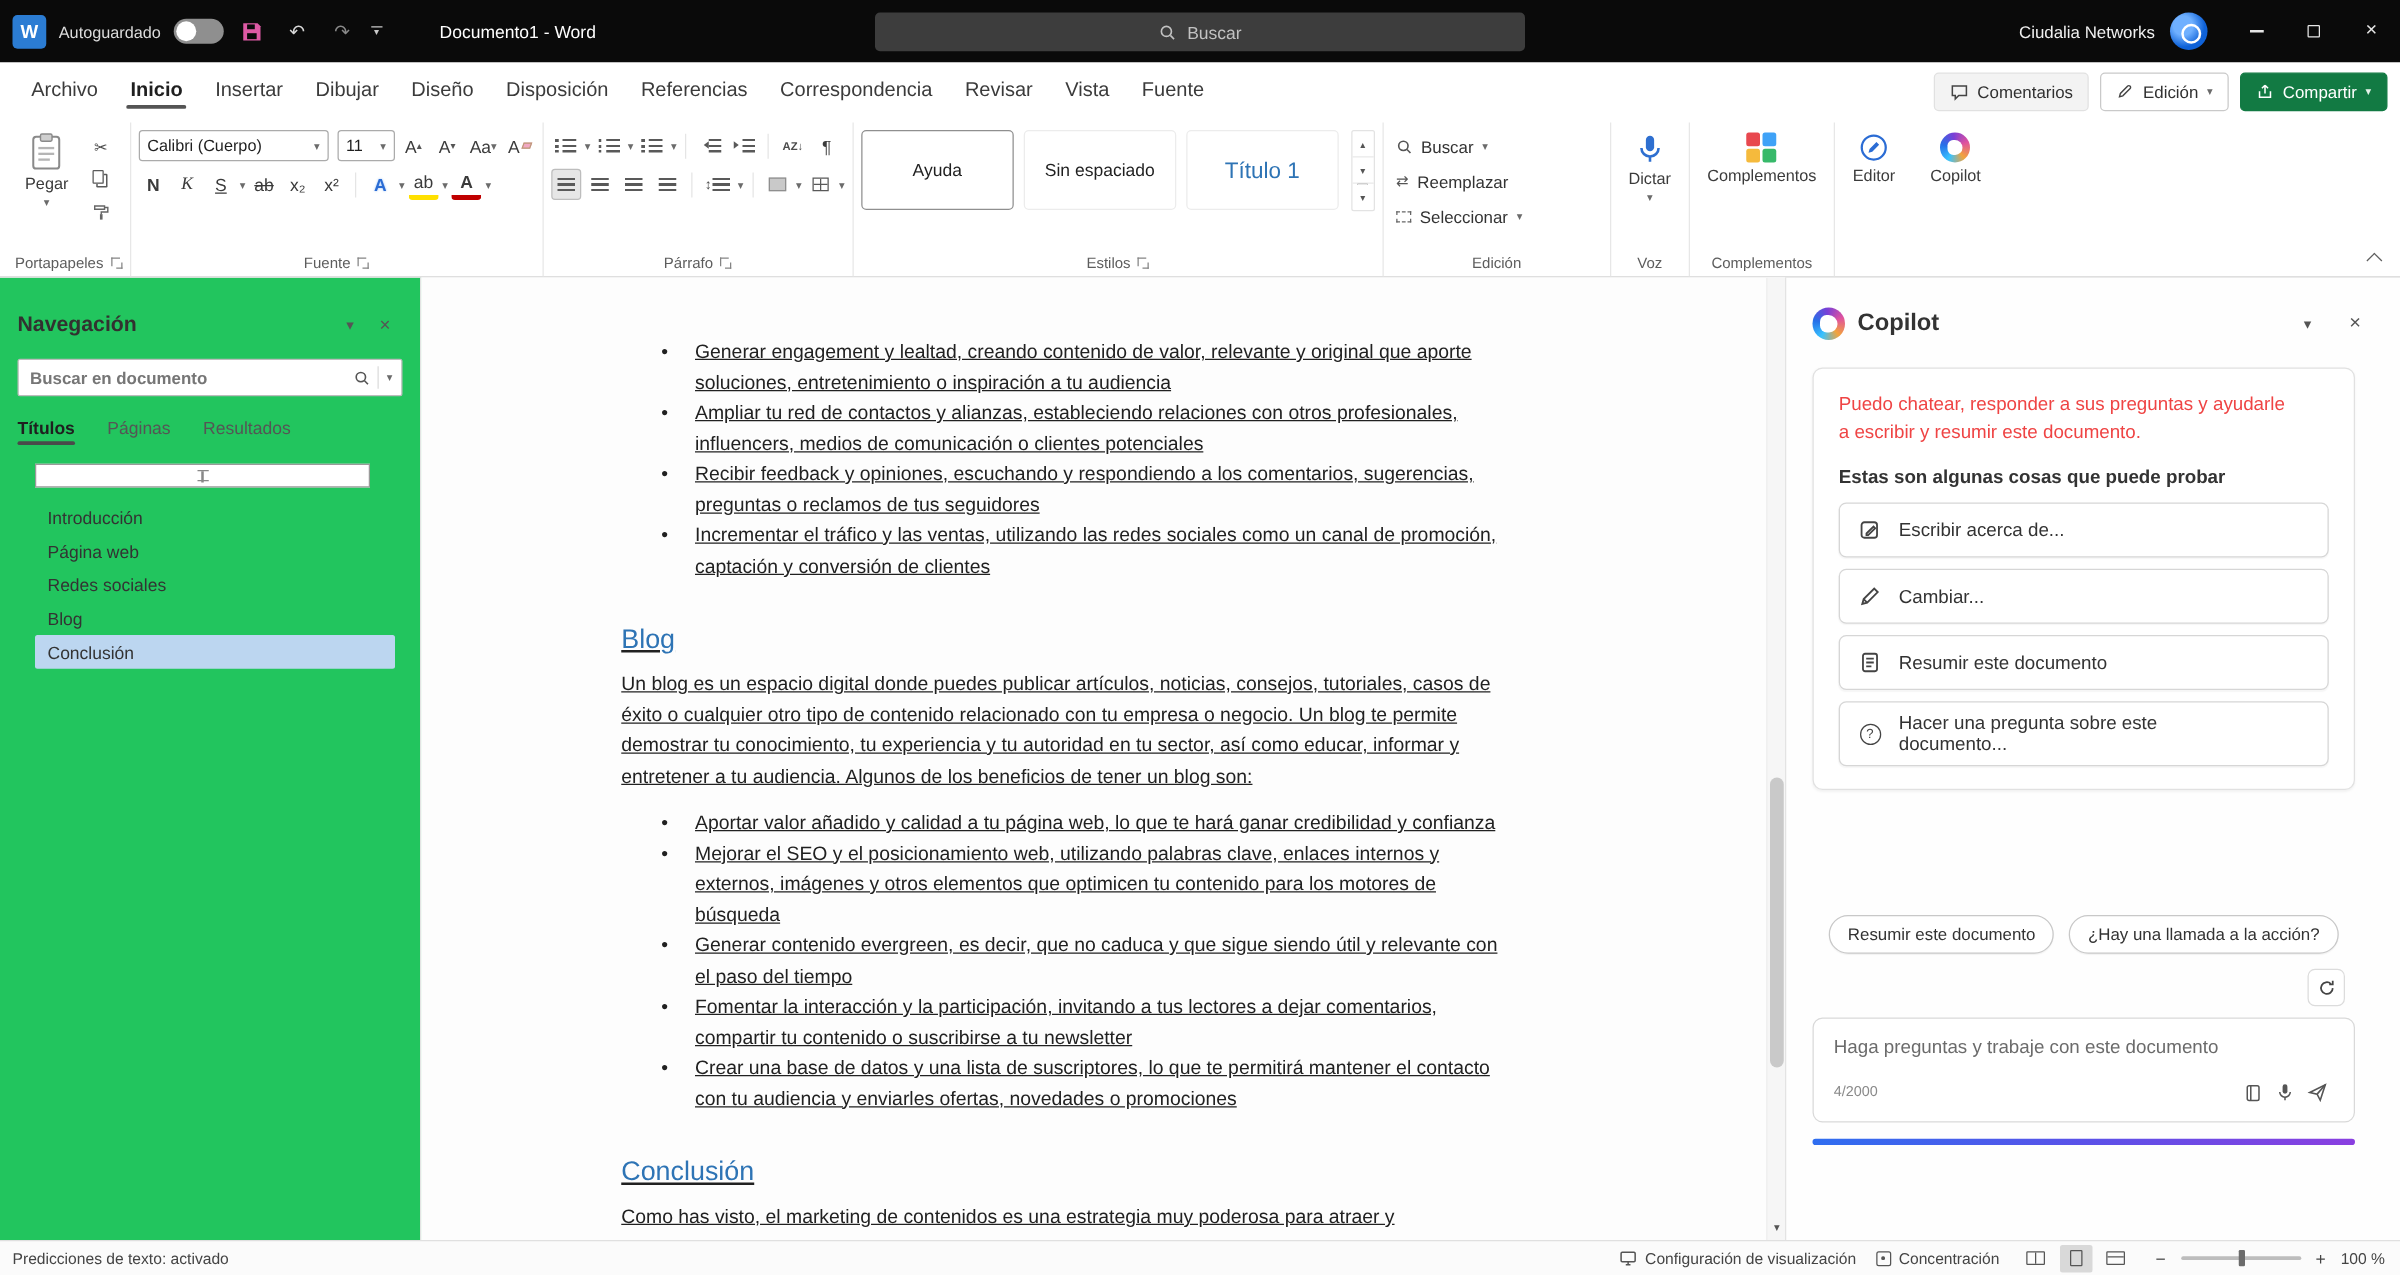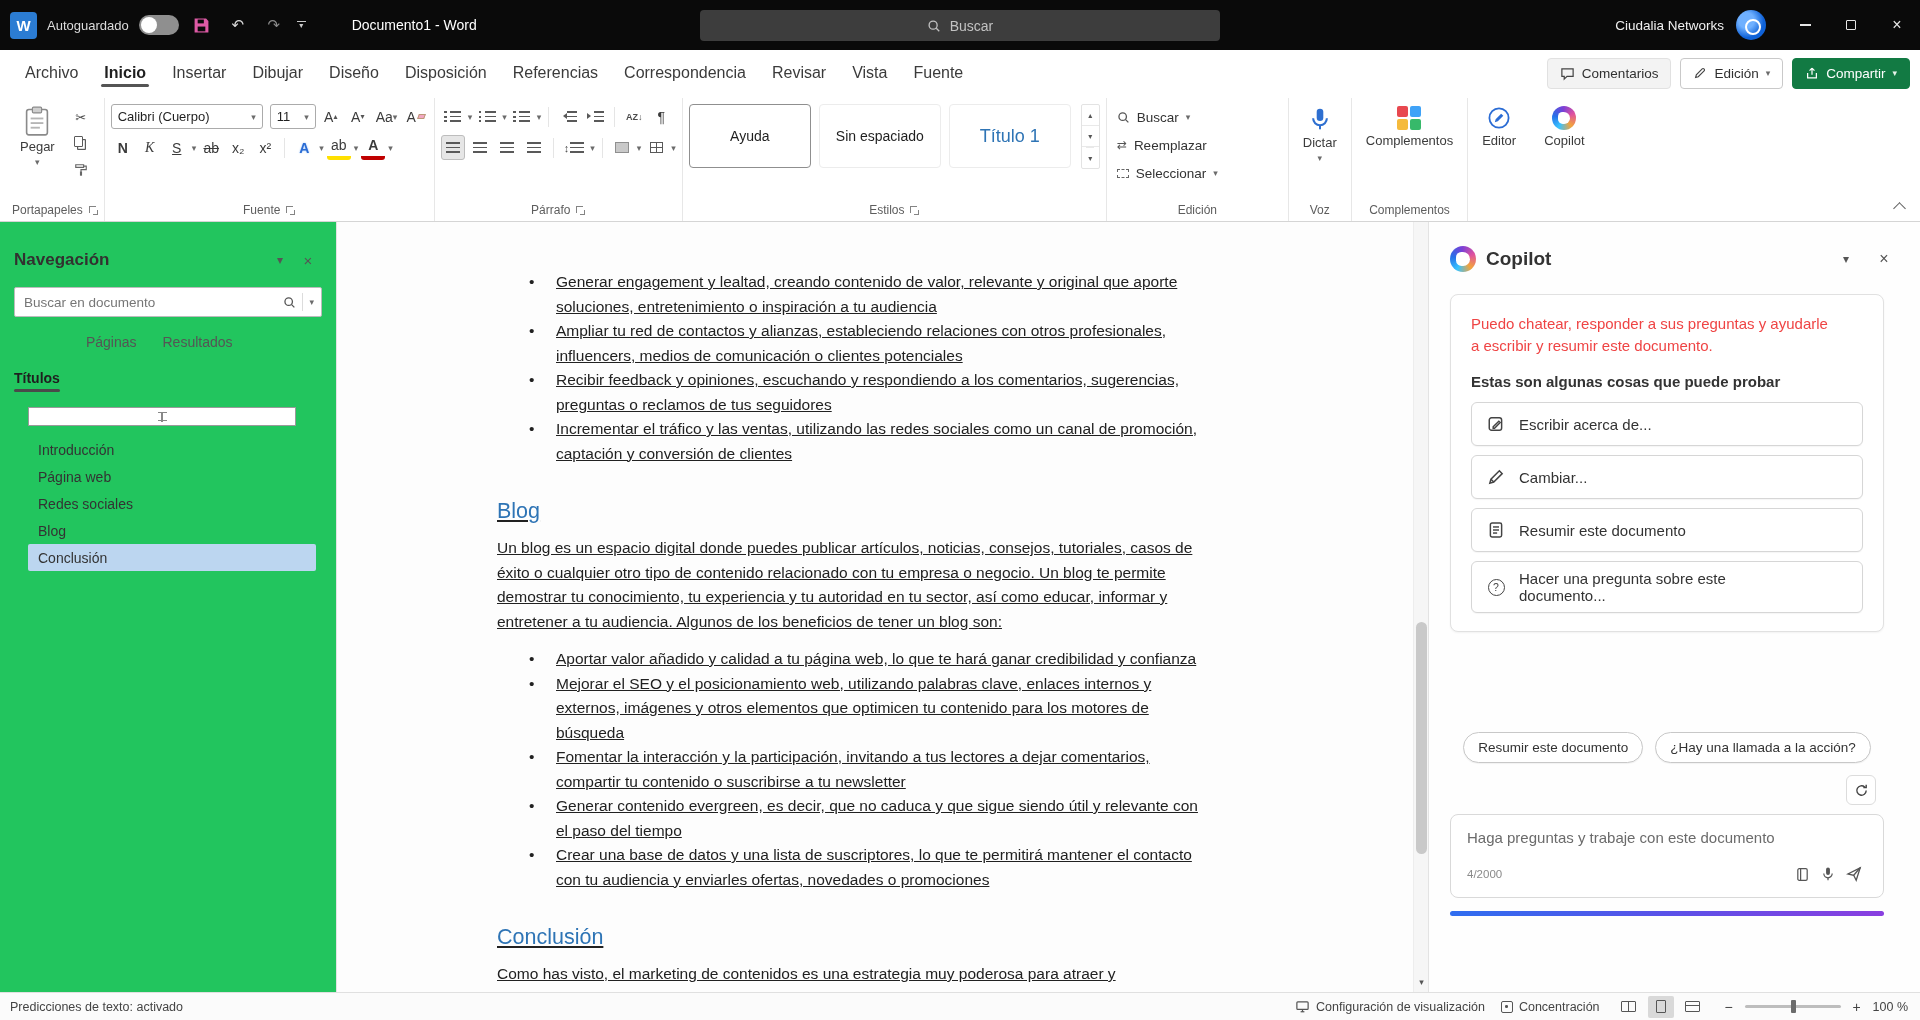--- a/index.html
+++ b/index.html
@@ -104,26 +104,26 @@
   
   .content { flex:1; display:flex; min-height:0; background:#fdfdfd; }
 
   
   .nav-pane { width:337px; flex:none; background:#22c55e; border-right:1px solid #e3e3e3; padding:0 14px; }
   .nav-head { margin-top:26px; display:flex; align-items:center; }
   .nav-title { font-size:17px; font-weight:700; color:#323130; }
   .nav-head .sp { flex:1; }
   .nav-hd-ic { width:28px; height:24px; display:flex; align-items:center; justify-content:center; color:#555; font-size:12px; }
   .nav-search { margin-top:15px; height:30px; border:1px solid #bcbcbc; border-radius:2px; background:#fff; display:flex; align-items:center; padding:0 7px 0 9px; gap:6px; }
-  .nav-search input { flex:1; border:none; outline:none; font-size:13.5px; color:#333; font-family:inherit; background:transparent; min-width:0; }
+  .nav-search input { flex:1; border:none; outline:none; font-size:13.5px; color:#333; font-family:inherit; background:transparent; min-width:0;font-weight:bold; }
   .nav-search input::placeholder { color:#767676; }
   .nav-search .sep { width:1px; height:18px; background:#dcdcdc; }
   .nav-tabs { margin-top:17px; display:flex; gap:26px; font-size:14px; color:#555; }
   .nav-tab { padding-bottom:6px; position:relative; }
-  .nav-tab.active { color:#1f1f1f; font-weight:700;margin-top:36px; }
+  .nav-tab.active { color:#1f1f1f; font-weight:700; }
   .nav-tab.active::after { content:""; position:absolute; left:0; right:0; bottom:0; height:3px; background:#4a4a4a; border-radius:2px; }
   .inline-box { margin:15px 0 0 14px; width:268px; height:19px; border:1px solid #9a9a9a; background:#fff; display:flex; align-items:center; justify-content:center; }
   .ibeam { width:9px; height:9px; border-top:1.5px solid #888; border-bottom:1.5px solid #888; position:relative; }
   .ibeam::after { content:""; position:absolute; left:3.7px; top:0; width:1.5px; height:9px; background:#888; }
   .nav-items { margin-top:10px; }
   .nav-item { height:27px; display:flex; align-items:center; padding-left:10px; margin:0 6px 0 14px; font-size:14px; color:#333; border-radius:2px; }
   .nav-item.selected { background:#bcd6f0; }
 
   
   .doc-area { flex:1; position:relative; background:#fdfdfd; overflow:hidden; min-width:0; }
@@ -596,22 +596,22 @@
           <li>Generar engagement y lealtad, creando contenido de valor, relevante y original que aporte soluciones, entretenimiento o inspiración a tu audiencia</li>
           <li>Ampliar tu red de contactos y alianzas, estableciendo relaciones con otros profesionales, influencers, medios de comunicación o clientes potenciales</li>
           <li>Recibir feedback y opiniones, escuchando y respondiendo a los comentarios, sugerencias, preguntas o reclamos de tus seguidores</li>
           <li>Incrementar el tráfico y las ventas, utilizando las redes sociales como un canal de promoción, captación y conversión de clientes</li>
         </ul>
         <h2>Blog</h2>
         <p>Un blog es un espacio digital donde puedes publicar artículos, noticias, consejos, tutoriales, casos de éxito o cualquier otro tipo de contenido relacionado con tu empresa o negocio. Un blog te permite demostrar tu conocimiento, tu experiencia y tu autoridad en tu sector, así como educar, informar y entretener a tu audiencia. Algunos de los beneficios de tener un blog son:</p>
         <ul class="list2">
           <li>Aportar valor añadido y calidad a tu página web, lo que te hará ganar credibilidad y confianza</li>
           <li>Mejorar el SEO y el posicionamiento web, utilizando palabras clave, enlaces internos y externos, imágenes y otros elementos que optimicen tu contenido para los motores de búsqueda</li>
+          <li>Generar contenido evergreen, es decir, que no caduca y que sigue siendo útil y relevante con el paso del tiempo</li>
           <li>Fomentar la interacción y la participación, invitando a tus lectores a dejar comentarios, compartir tu contenido o suscribirse a tu newsletter</li>
-          <li>Generar contenido evergreen, es decir, que no caduca y que sigue siendo útil y relevante con el paso del tiempo</li>
           <li>Crear una base de datos y una lista de suscriptores, lo que te permitirá mantener el contacto con tu audiencia y enviarles ofertas, novedades o promociones</li>
         </ul>
         <h2>Conclusión</h2>
         <p>Como has visto, el marketing de contenidos es una estrategia muy poderosa para atraer y</p>
       </div>
       <div class="v-scroll">
         <div class="v-thumb"></div>
         <div class="v-down">▾</div>
       </div>
     </section>

